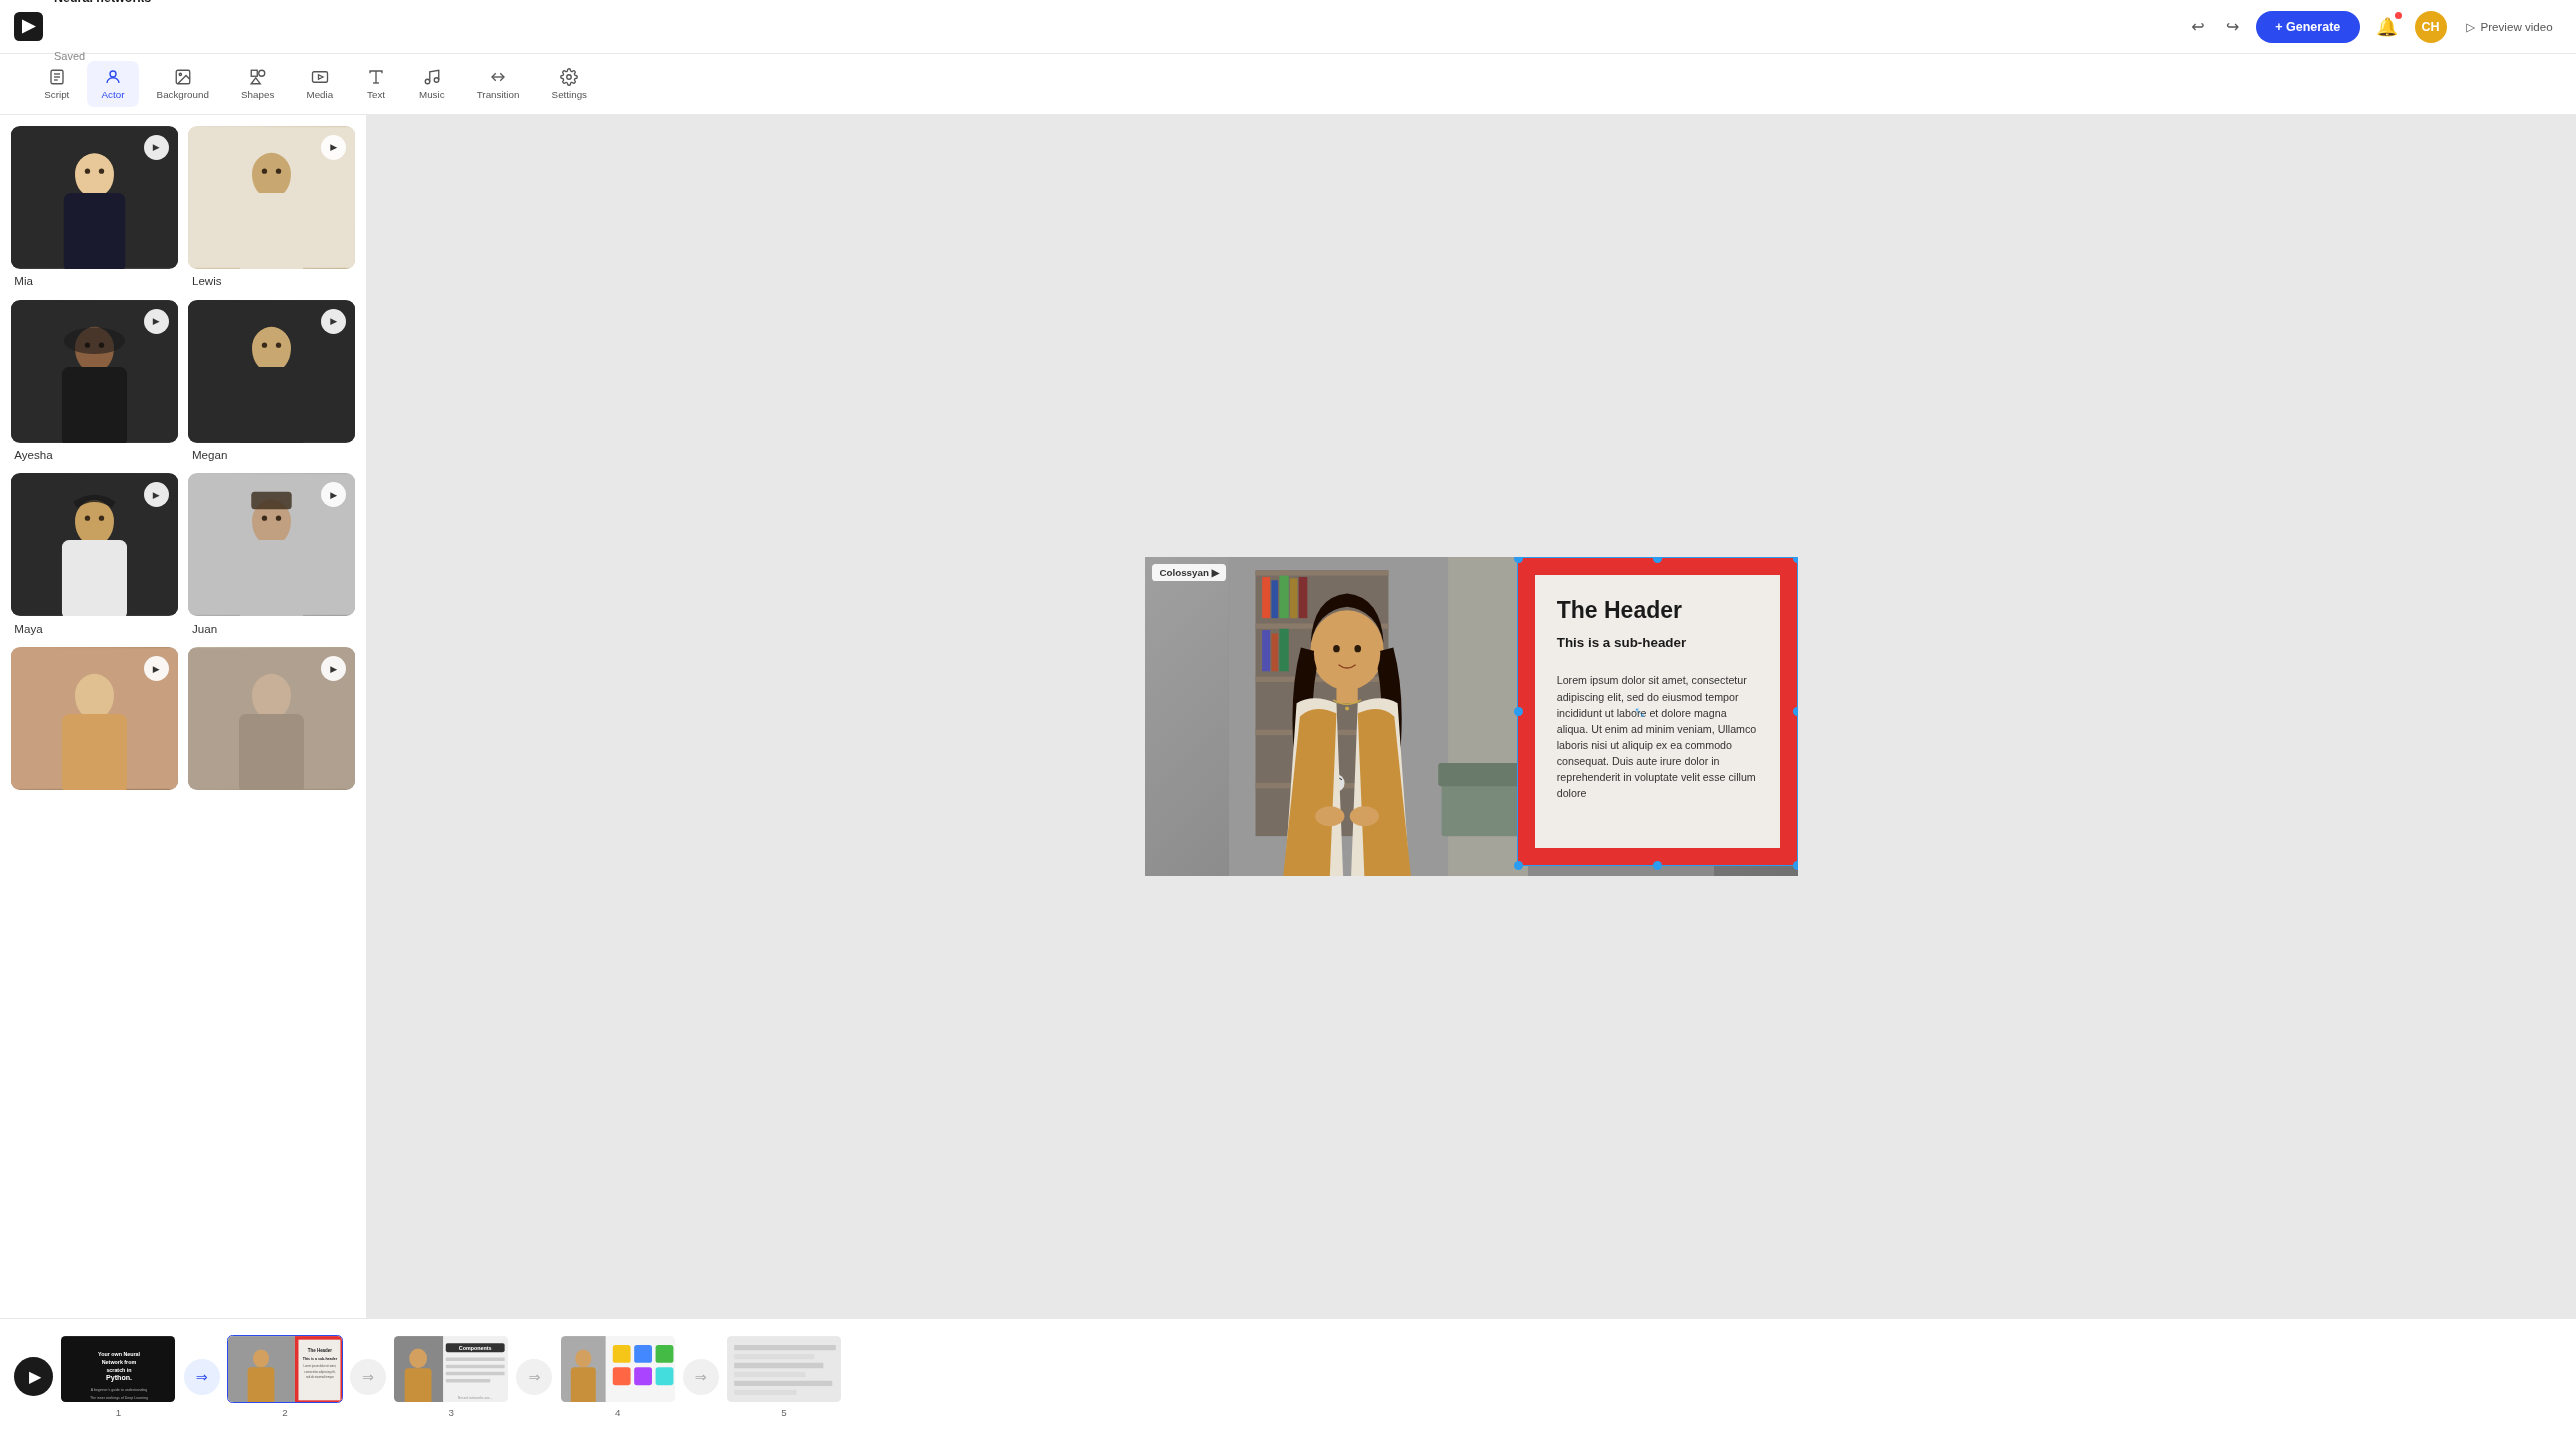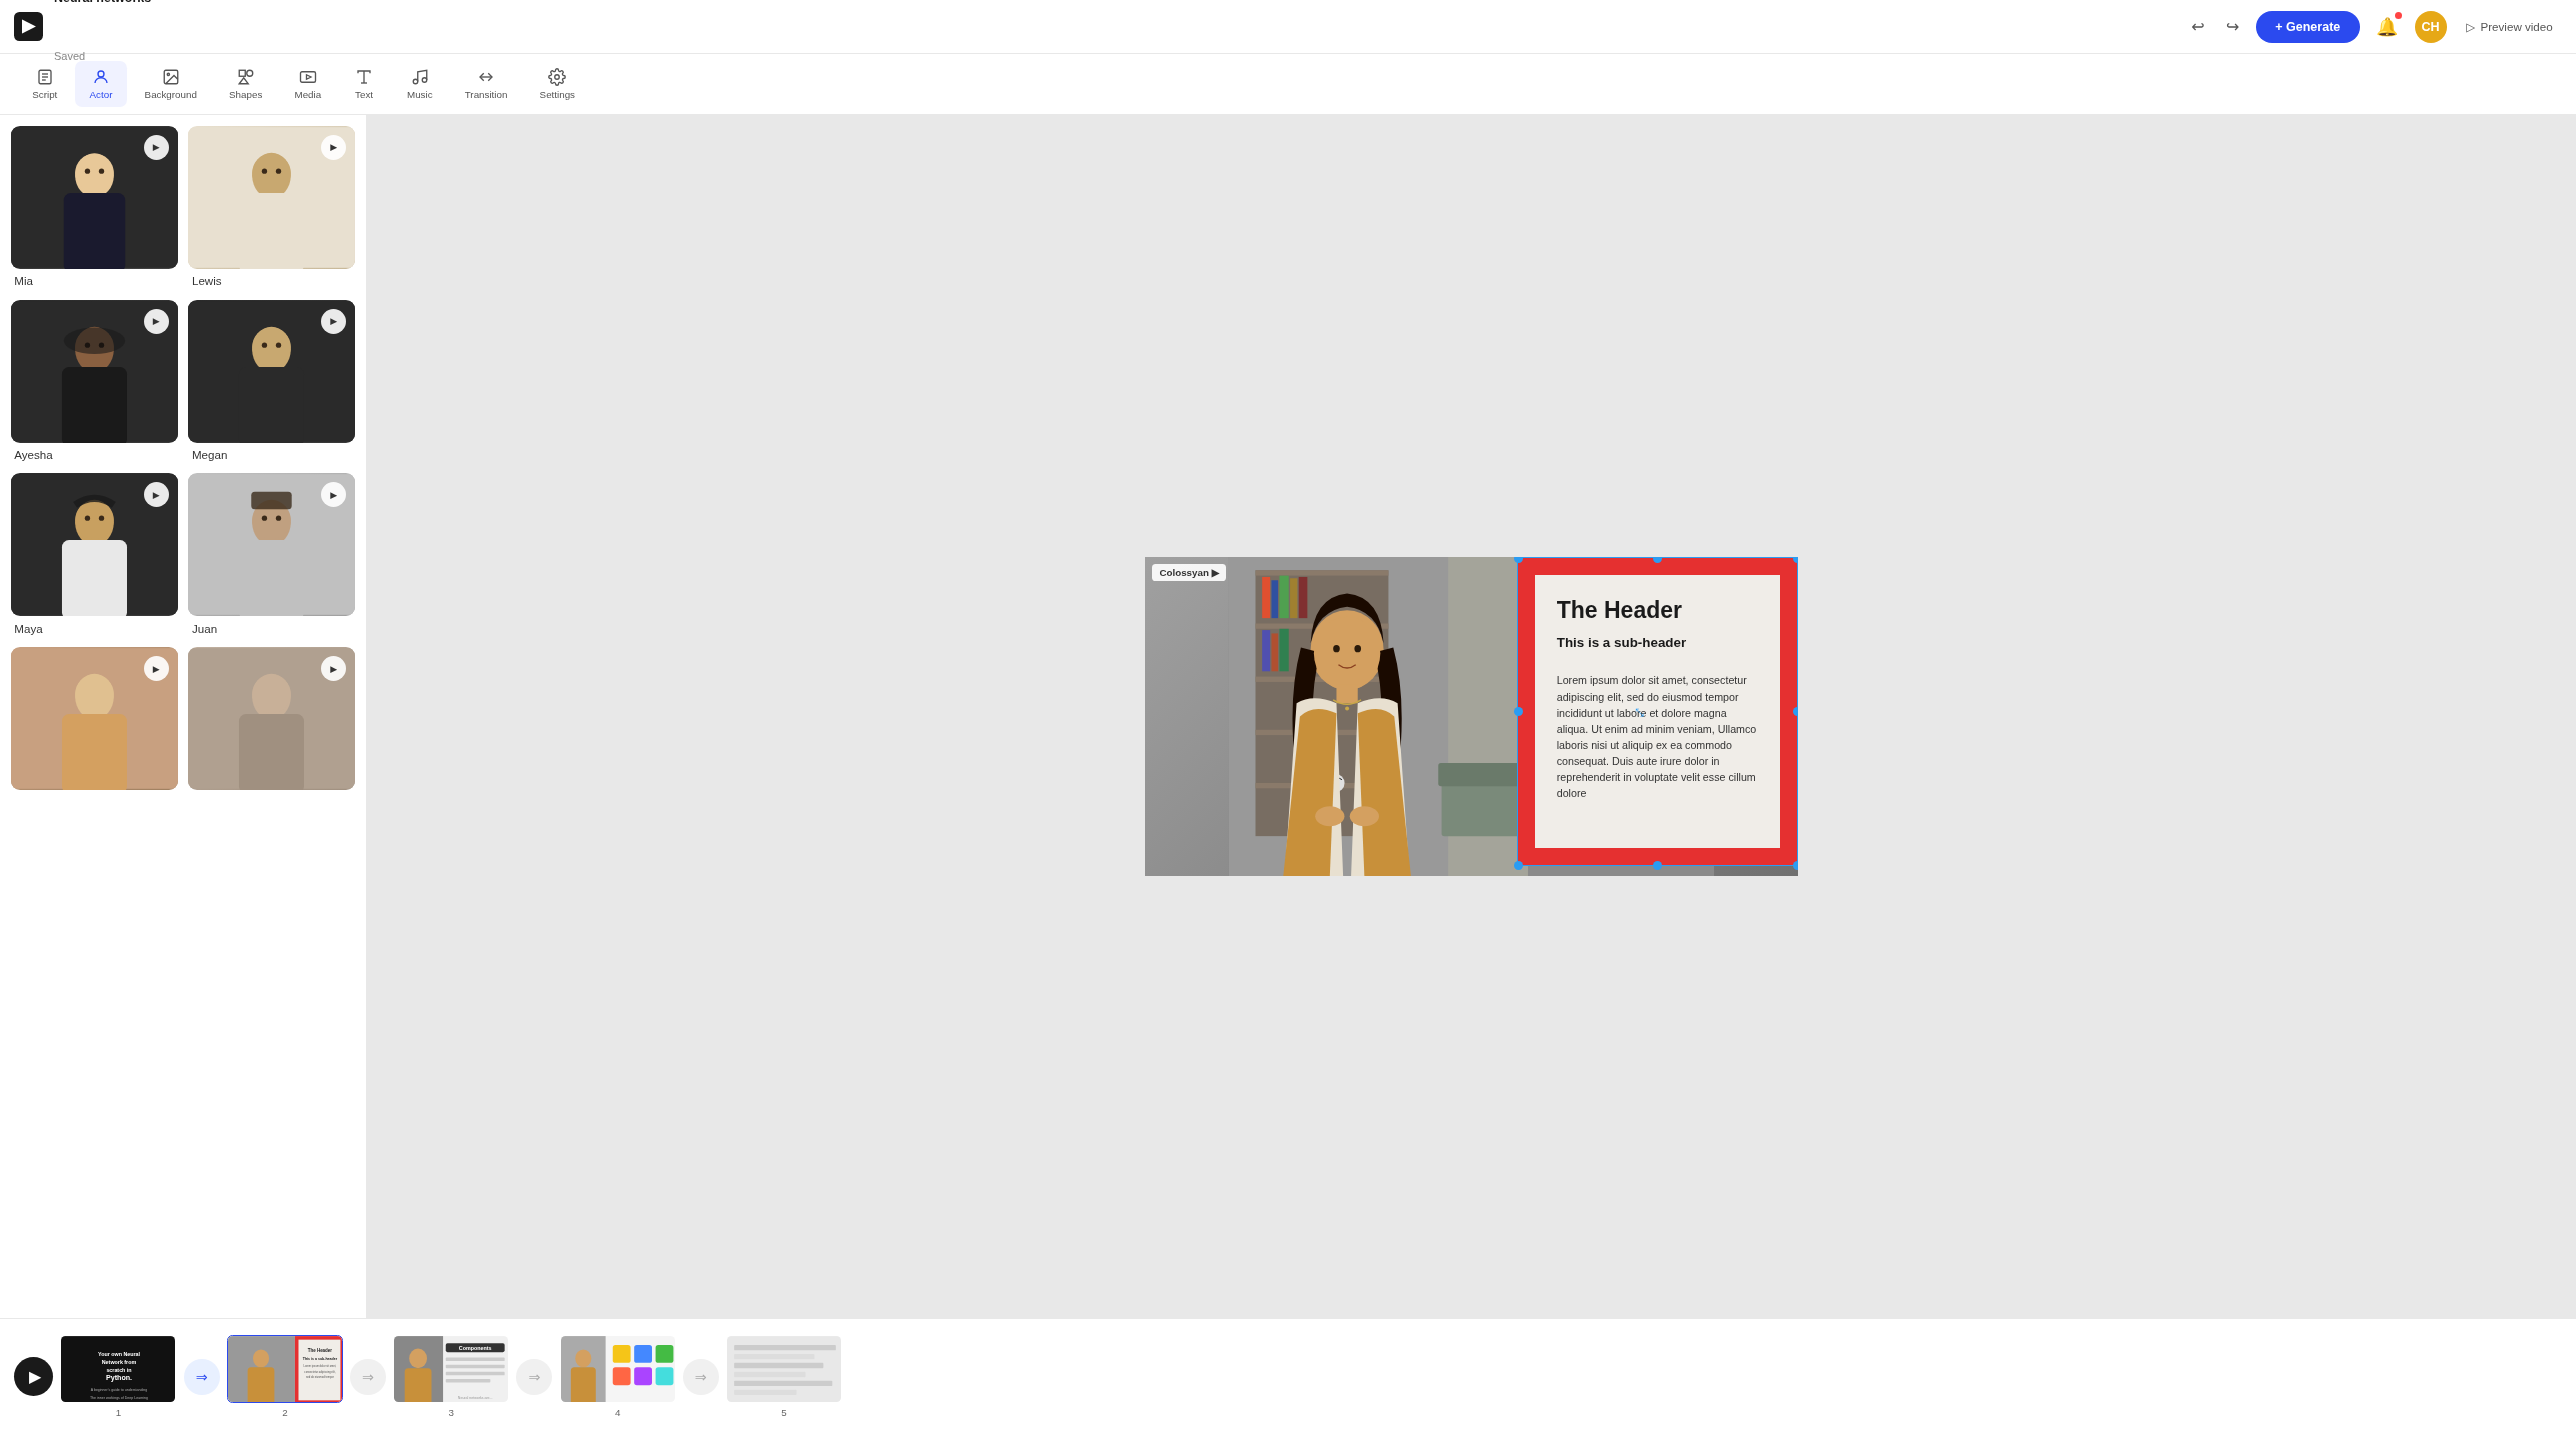--- a/index.html
+++ b/index.html
@@ -16,21 +16,21 @@
     .topbar-spacer { flex: 1; }
     .topbar-actions { display: flex; align-items: center; gap: 10.7px; }
     .btn-undo, .btn-redo { background: none; border: none; cursor: pointer; padding: 5.4px; border-radius: 5.4px; color: #555; font-size: 16px; }
     .btn-generate { background: #2b4aef; color: #fff; border: none; border-radius: 21.5px; padding: 9px 19.7px; font-size: 12.5px; font-weight: 700; cursor: pointer; display: flex; align-items: center; gap: 5.4px; }
     .notif-btn { position: relative; background: none; border: none; cursor: pointer; font-size: 18px; color: #555; padding: 5.4px; }
     .notif-badge { position: absolute; top: 1.8px; right: 1.8px; width: 7.2px; height: 7.2px; background: #ff4444; border-radius: 50%; }
     .avatar { width: 32px; height: 32px; border-radius: 50%; background: #e6a817; color: #fff; font-weight: 700; font-size: 12.5px; display: flex; align-items: center; justify-content: center; cursor: pointer; }
     .btn-preview { display: flex; align-items: center; gap: 5.4px; background: none; border: none; cursor: pointer; font-size: 11.6px; color: #555; padding: 5.4px 9px; border-radius: 5.4px; }
 
     
-    .toolbar { display: flex; align-items: center; background: #fff; border-bottom: 0.9px solid #e8e8e8; padding: 0 18px; height: 61px; gap: 3.6px; }
+    .toolbar { display: flex; align-items: center; background: #fff; border-bottom: 0.9px solid #e8e8e8; padding: 0 30px; height: 61px; gap: 3.6px; }
     .toolbar-item { display: flex; flex-direction: column; align-items: center; gap: 3.6px; padding: 7.2px 14.3px; border-radius: 7.2px; cursor: pointer; border: none; background: none; font-size: 9.8px; color: #555; min-width: 50px; }
     .toolbar-item.active { background: #f0f2ff; color: #2b4aef; }
     .toolbar-item svg { width: 18px; height: 18px; }
 
     
     .main-area { display: flex; flex: 1; overflow: hidden; }
 
     
     .sidebar { width: 367px; background: #fff; border-right: 0.9px solid #e8e8e8; overflow-y: auto; padding: 10.7px; display: grid; grid-template-columns: 1fr 1fr; gap: 10.7px; align-content: start; }
     .actor-thumb { width: 100%; height: 143px; background: #ddd; border-radius: 9px; overflow: hidden; display: flex; align-items: center; justify-content: center; }

